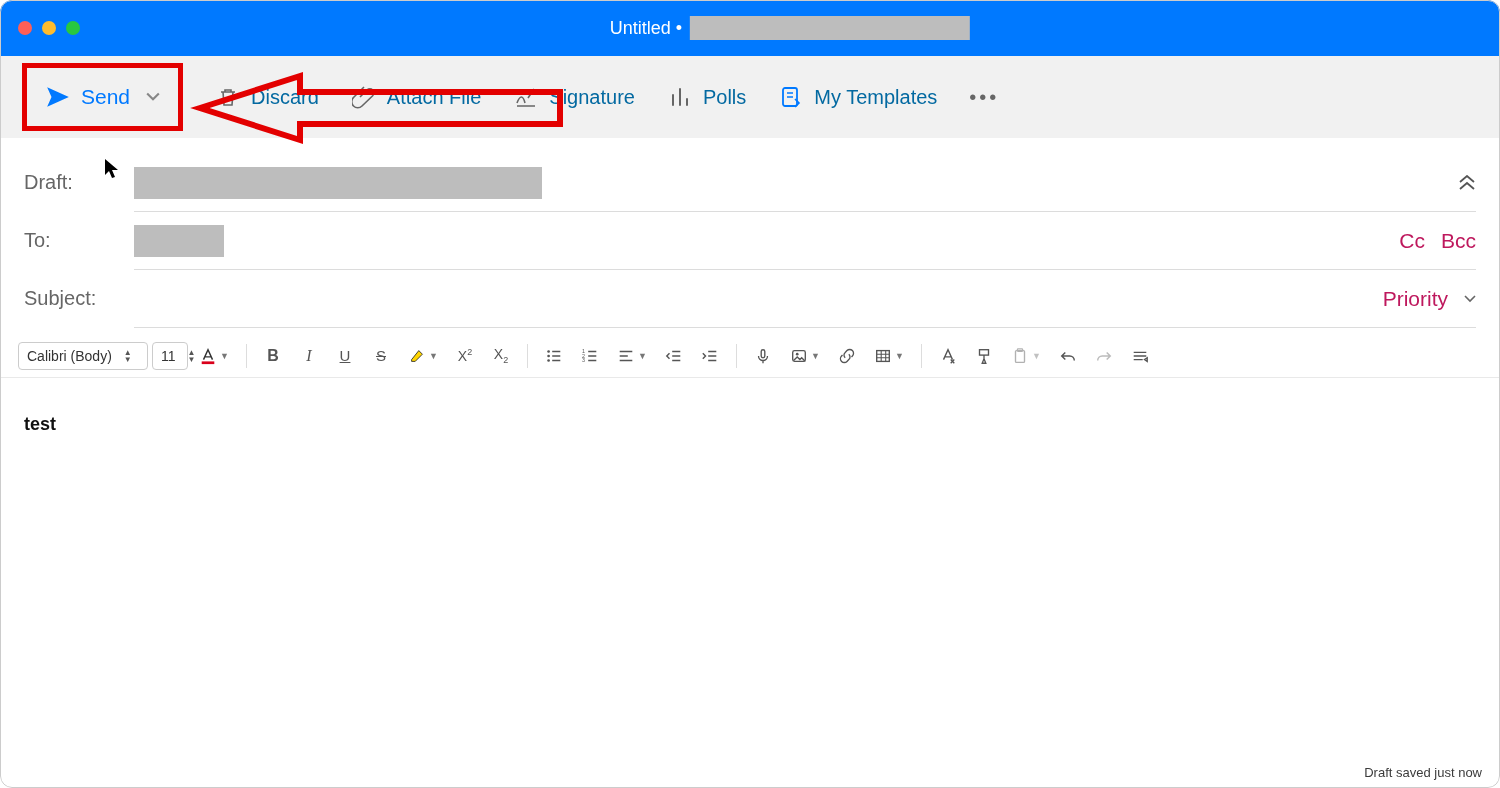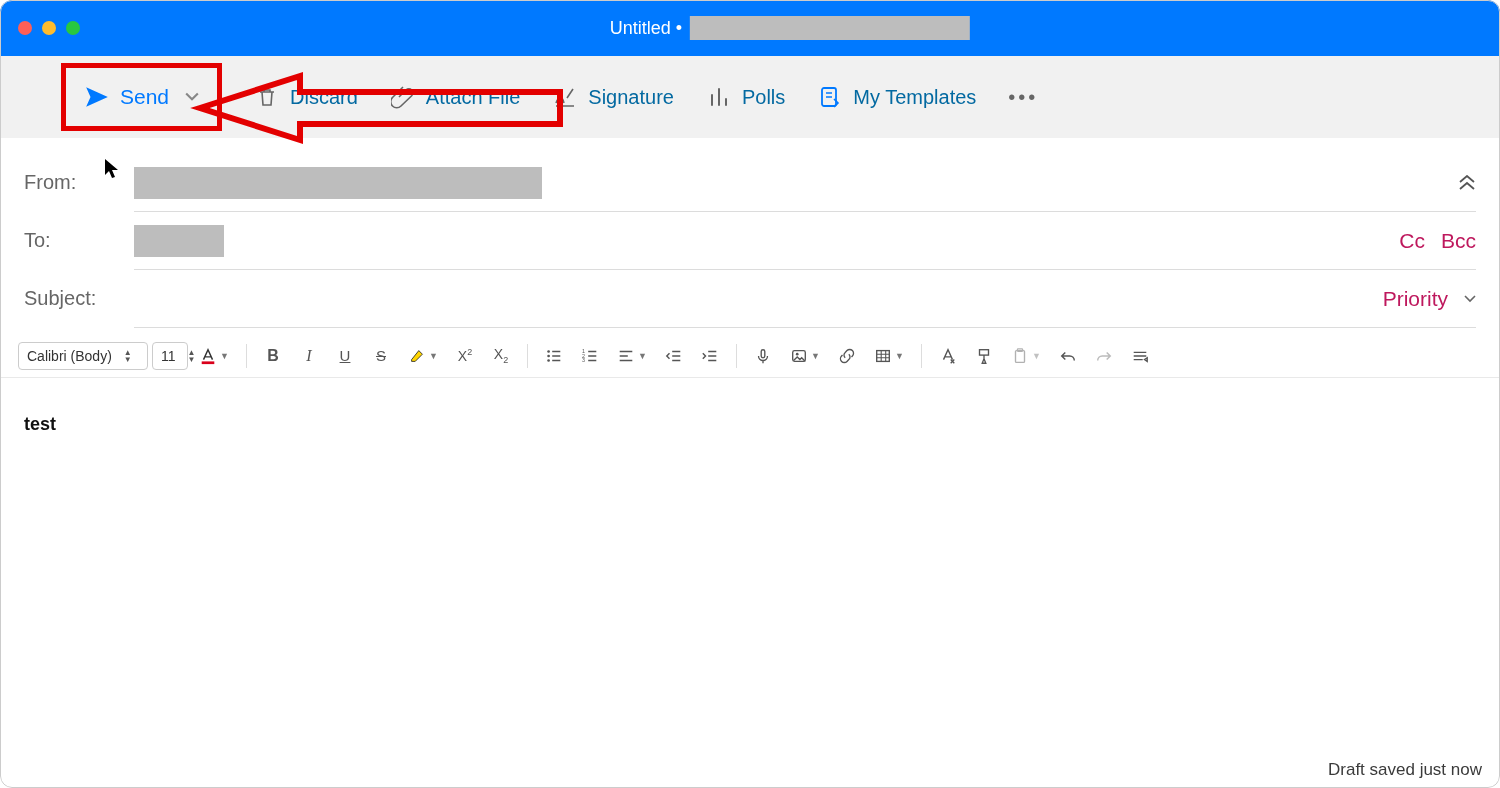--- a/index.html
+++ b/index.html
@@ -5,39 +5,39 @@
   * { box-sizing: border-box; margin: 0; padding: 0; font-family: -apple-system, BlinkMacSystemFont, "Segoe UI", Helvetica, Arial, sans-serif; }
   body { width: 1500px; height: 788px; background: #fff; overflow: hidden; position: relative; border-radius: 12px; }
   .titlebar { height: 56px; background: #0079ff; display: flex; align-items: center; position: relative; border-radius: 12px 12px 0 0;}
   .traffic { display:flex; gap:10px; margin-left:18px; }
   .dot { width:14px; height:14px; border-radius:50%; }
   .dot.r{background:#ff5f57;} .dot.y{background:#febc2e;} .dot.g{background:#28c840;}
   .title-center { position:absolute; left:50%; transform:translateX(-50%); color:#fff; font-size:18px; font-weight:500; display:flex; align-items:center; gap:8px;margin-left:40px; }
   .title-redact { width:280px; height:24px; background:#bdbdbd; display:inline-block; }
   .toolbar { height: 82px; background: #f1f1f1; display:flex; align-items:center; padding: 0 22px; gap:32px; }
   .tb-item { display:flex; align-items:center; gap:10px; font-size:20px; color:#0369a1; cursor:pointer; }
-  .send-box { display:flex; align-items:center; gap:10px; padding:16px 18px; border:5px solid #e30000; color:#0079ff; font-size:21px;margin-left:39px; }
+  .send-box { display:flex; align-items:center; gap:10px; padding:16px 18px; border:5px solid #e30000; color:#0079ff; font-size:21px; }
   .send-chev { margin-left:6px; color:#888; }
   .tb-icon { width:26px; height:26px; display:flex; align-items:center; justify-content:center; }
   .dots3 { color:#666; letter-spacing:3px; font-size:20px; }
   .compose { padding: 16px 24px 0 24px; }
   .row { display:flex; align-items:center; min-height:58px; border-bottom:1px solid #dcdcdc; margin-left:110px; position:relative;}
   .row-label { position:absolute; left:-110px; width:100px; font-size:20px; color:#666; }
   .redact-from { width:408px; height:32px; background:#bdbdbd; }
   .redact-to { width:90px; height:32px; background:#bdbdbd; }
   .row-right { position:absolute; right:0; display:flex; align-items:center; gap:16px; color:#be185d; font-size:21px; }
   .chev-up2 { font-size:18px; color:#555; }
   .fmt-bar { height:44px; border-bottom:1px solid #e9e9e9; display:flex; align-items:center; gap:4px; padding:0 18px; margin-top:6px; }
   .combo { height:28px; border:1px solid #ccc; border-radius:4px; display:flex; align-items:center; padding:0 8px; font-size:14px; color:#333; background:#fff; gap:12px; }
   .combo .spin { display:flex; flex-direction:column; font-size:8px; line-height:7px; color:#555; }
   .fbtn { width:32px; height:28px; display:flex; align-items:center; justify-content:center; color:#555; border-radius:3px; cursor:pointer; }
   .sep { width:1px; height:24px; background:#ddd; margin:0 6px; }
   .fbtn .mini-chev { font-size:9px; margin-left:3px; color:#777; }
   .body-area { padding: 36px 24px; font-size:18px; color:#111; font-weight:600; }
-  .status { position:absolute; bottom:8px; right:18px; font-size:17px; color:#3b3b3b; }
+  .status { position:absolute; bottom:8px; right:18px; font-size:13px; color:#3b3b3b; }
   .cursor { position:absolute; left:104px; top:158px; font-size:18px; color:#000; }
   svg { display:block; }
   .arrow-annot { position:absolute; left:180px; top:70px; pointer-events:none; }
   .fmt-bar .fbtn svg { width:18px; height:18px; }
   .fbtn.wider { width:44px; }
   .window-border{ position:absolute; inset:0; border:1px solid #ccc; border-radius:12px; pointer-events:none;}
 </style>
 </head>
 <body>
 
@@ -124,21 +124,21 @@
 
 <div class="cursor">
   <svg width="16" height="22" viewBox="0 0 16 22">
       <path d="M1 1 L1 17 L5 13 L8 20 L11 19 L8 12 L14 12 Z" fill="#000"></path>
     </svg>
 </div>
 
 <div class="compose">
 
   <div class="row">
-    <div class="row-label">From:</div>
+    <div class="row-label">Draft:</div>
     <div class="redact-from"></div>
     <div class="row-right">
       <span class="chev-up2">
         <svg width="18" height="16" viewBox="0 0 18 16">
             <path d="M2 7 L9 1 L16 7 M2 14 L9 8 L16 14" stroke="#555" stroke-width="1.8" fill="none"></path>
           </svg>
       </span>
     </div>
   </div>
 

